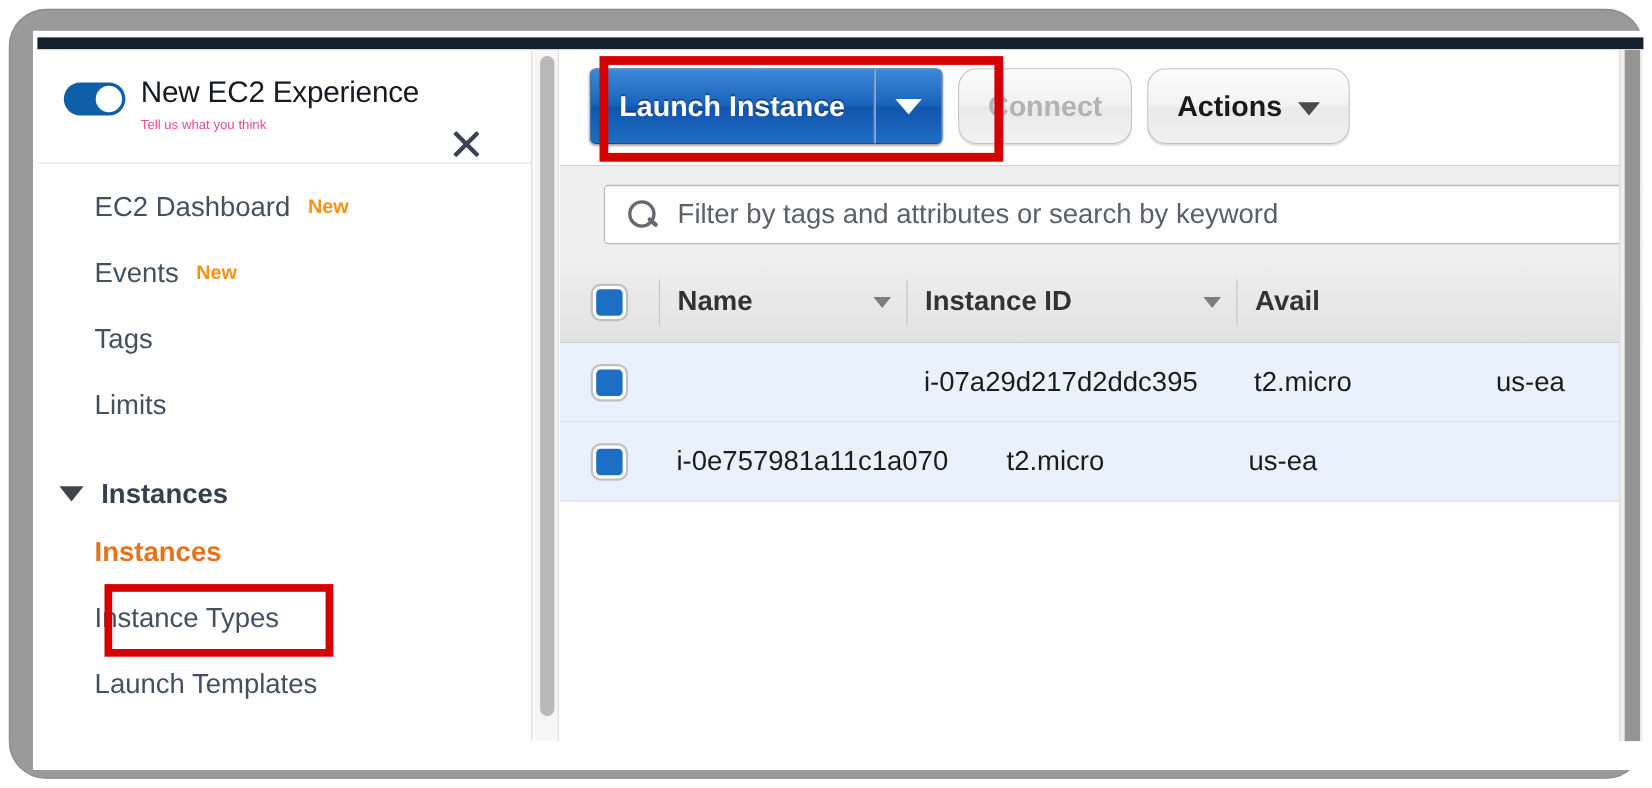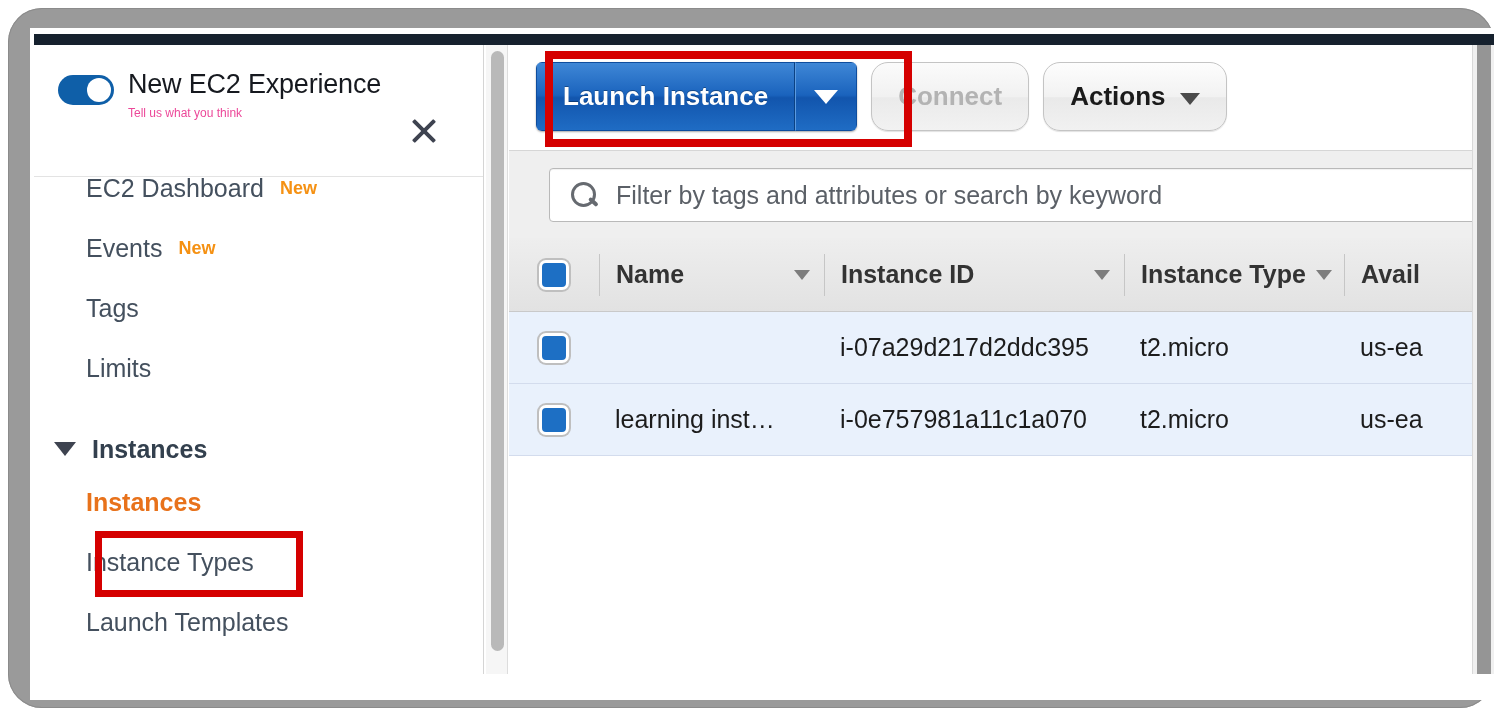--- a/index.html
+++ b/index.html
@@ -67,21 +67,21 @@
     left: 0;
     top: 0;
     width: 450px;
     height: 629px;
     background: #ffffff;
     border-right: 1px solid #d5d5d5;
   }
 
   .exp-banner {
     position: relative;
-    height: 132px;
+    height: 104px;
     border-bottom: 1px solid #e3e3e3;
   }
 
   .toggle {
     position: absolute;
     left: 24px;
     top: 30px;
     width: 56px;
     height: 30px;
     border-radius: 15px;
@@ -572,44 +572,39 @@
             <div class="cbx"></div>
           </div>
           <div class="cell-name th">
             <span>Name</span>
             <span class="th-caret"></span>
           </div>
           <div class="cell-id th">
             <span>Instance ID</span>
             <span class="th-caret"></span>
           </div>
-          <div class="cell-type th">
-            <span>Instance Type</span>
-            <span class="th-caret"></span>
-          </div>
           <div class="cell-az th">
             <span>Avail</span>
           </div>
         </div>
 
         <div class="trow">
           <div class="cell-check">
             <div class="cbx"></div>
           </div>
           <div class="cell-name td"></div>
           <div class="cell-id td">i-07a29d217d2ddc395</div>
           <div class="cell-type td">t2.micro</div>
           <div class="cell-az td">us-ea</div>
         </div>
 
         <div class="trow">
           <div class="cell-check">
             <div class="cbx"></div>
           </div>
-          <div class="cell-name td">learning inst…</div>
           <div class="cell-id td">i-0e757981a11c1a070</div>
           <div class="cell-type td">t2.micro</div>
           <div class="cell-az td">us-ea</div>
         </div>
 
       </div>
 
       <div class="main-scroll-track">
         <div class="main-scroll-thumb"></div>
       </div>

